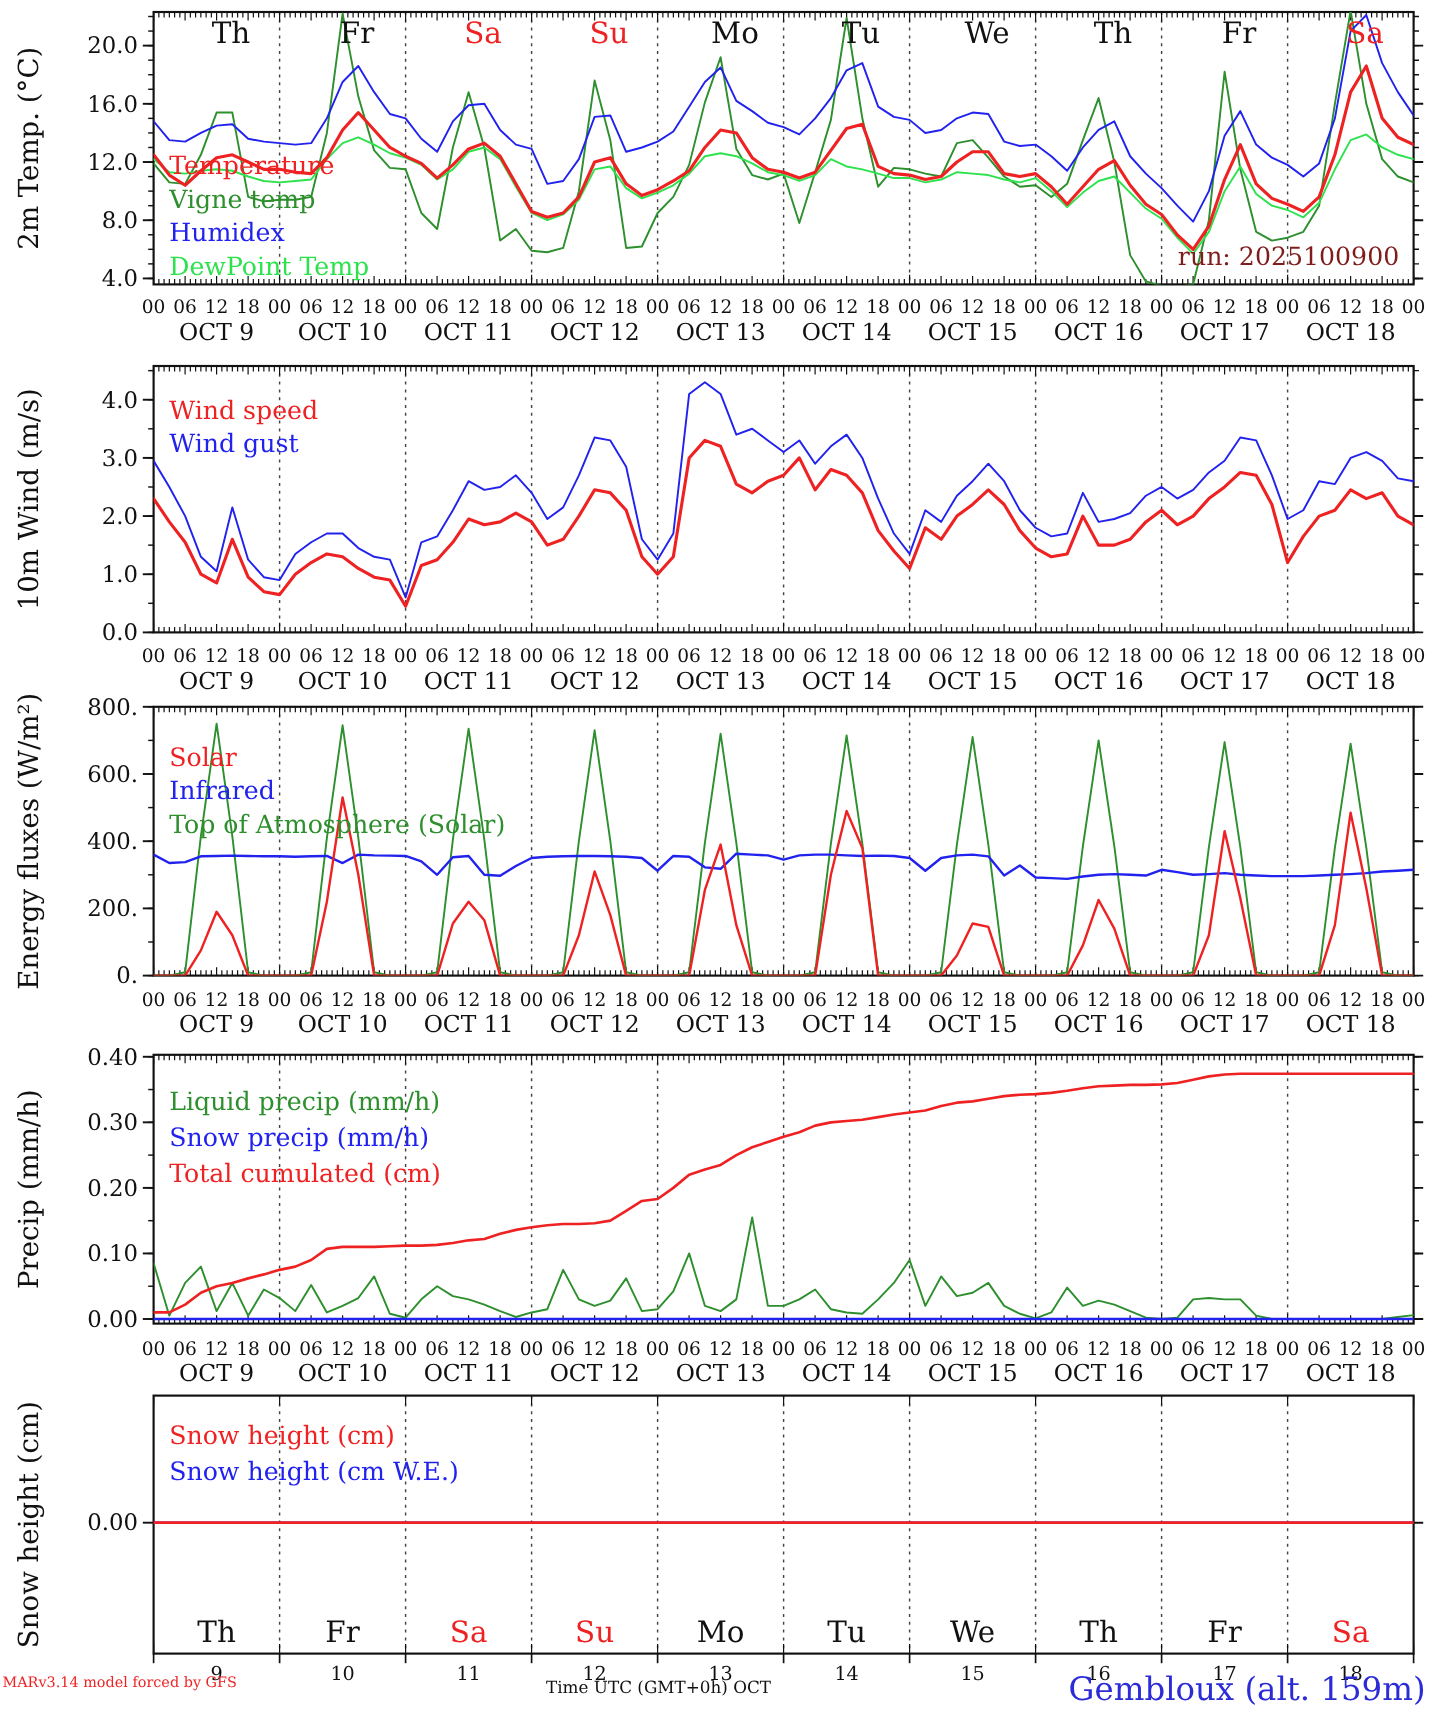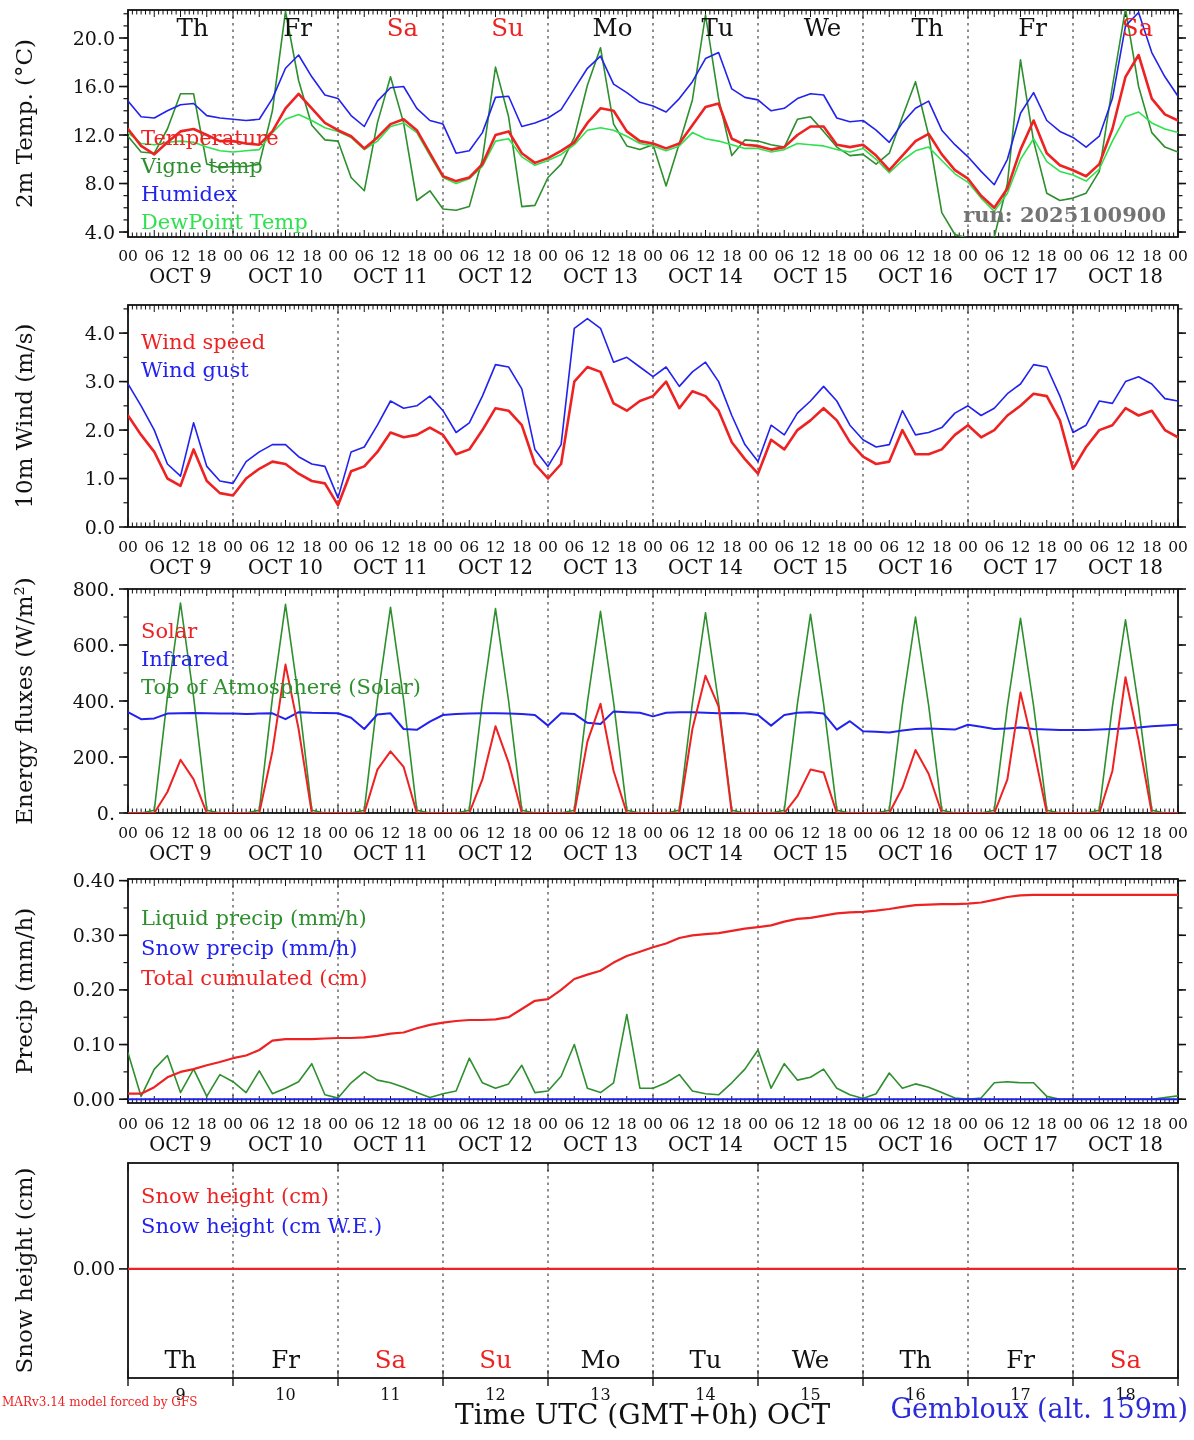--- a/index.html
+++ b/index.html
@@ -1,22 +1,22 @@
 <!DOCTYPE html>
 <html><head>
 <meta charset="utf-8">
 <style>
   html,body{margin:0;padding:0;background:#fff;}
   .stage{position:relative;width:1194px;height:1440px;background:#ffffff;overflow:hidden;
          font-family:"DejaVu Serif", serif;}
   .overlay{position:absolute;white-space:pre;line-height:1.1;}
-  #run-label{top:203px;right:28px;font-size:21px;color:#737373;font-weight:bold;}
+  #run-label{top:203px;right:28px;font-size:21px;color:#7f1d1d;}
   #credit1{left:2px;top:1396px;font-size:12px;color:#ee2222;}
   #credit2{left:2px;top:1500px;font-size:17px;color:#ee2222;}
-  #xaxis-title{left:455px;top:1400px;font-size:28px;color:#111;}
+  #xaxis-title{left:455px;top:1400px;font-size:14px;color:#111;}
   #station-label{right:6px;top:1394px;font-size:27px;color:#2b2bd8;}
   svg{position:absolute;left:0;top:0;}
 </style>
 </head>
 <body>
 
 <div class="stage">
   <svg id="chart" width="1194" height="1440" viewBox="0 0 1194 1440">
       <clipPath id="clip0">
         <rect x="128" y="10" width="1050" height="227"></rect>

